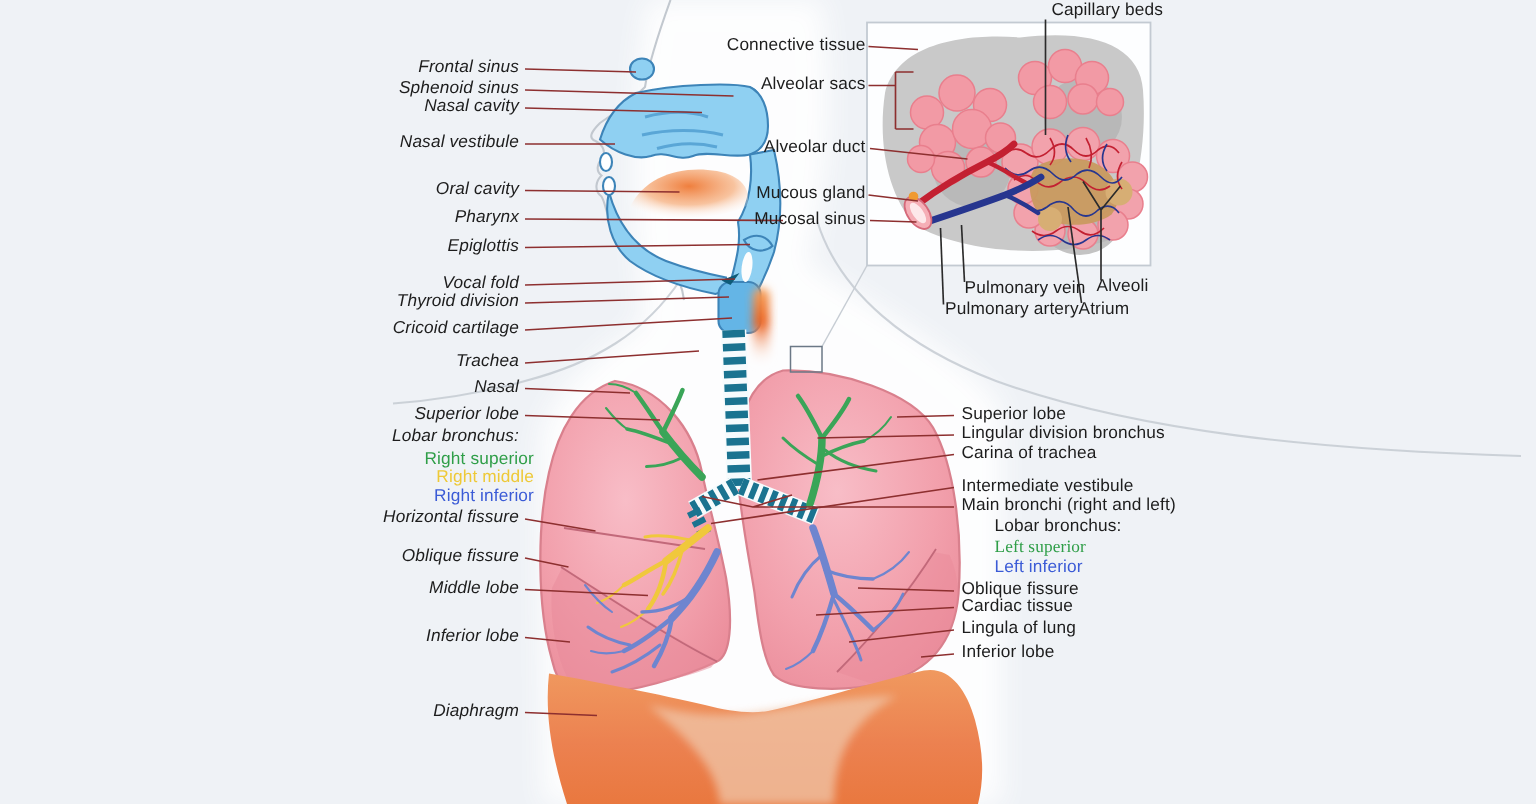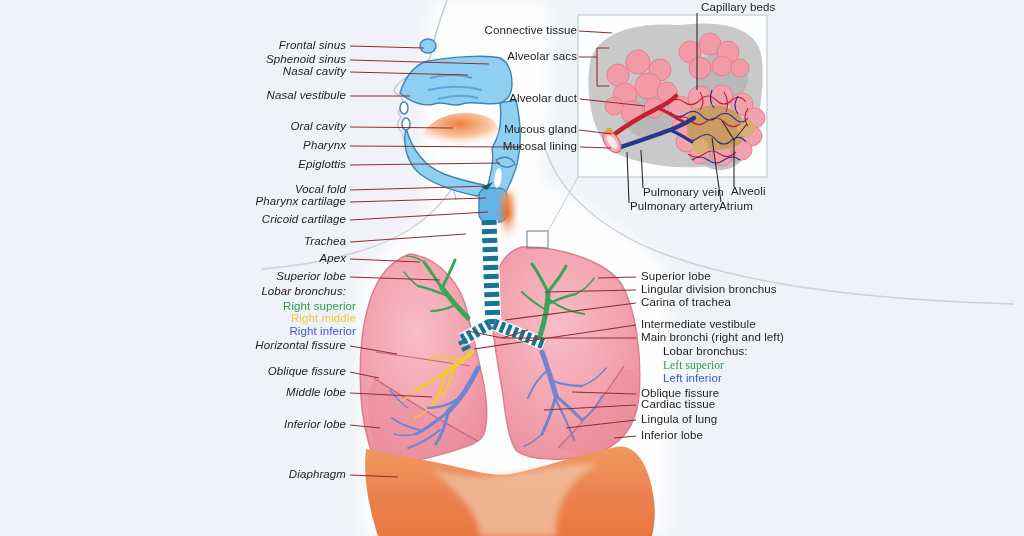--- a/index.html
+++ b/index.html
@@ -296,24 +296,24 @@
   </svg>
 
   <div class="lbl L" style="top:39px">Frontal sinus</div>
   <div class="lbl L" style="top:53px">Sphenoid sinus</div>
   <div class="lbl L" style="top:65px">Nasal cavity</div>
   <div class="lbl L" style="top:89px">Nasal vestibule</div>
   <div class="lbl L" style="top:120px">Oral cavity</div>
   <div class="lbl L" style="top:139px">Pharynx</div>
   <div class="lbl L" style="top:158px">Epiglottis</div>
   <div class="lbl L" style="top:183px">Vocal fold</div>
-  <div class="lbl L" style="top:195px">Pharynx cartilage</div>
+  <div class="lbl L" style="top:195px">Thyroid division</div>
   <div class="lbl L" style="top:213px">Cricoid cartilage</div>
   <div class="lbl L" style="top:235px">Trachea</div>
-  <div class="lbl L" style="top:252px">Apex</div>
+  <div class="lbl L" style="top:252px">Nasal</div>
   <div class="lbl L" style="top:270px">Superior lobe</div>
   <div class="lbl L" style="top:285px">Lobar bronchus:</div>
   <div class="lbl Ls" style="top: 300px; color: rgb(47, 158, 72);">Right superior</div>
   <div class="lbl Ls" style="top: 312px; color: rgb(238, 201, 55);">Right middle</div>
   <div class="lbl Ls" style="top: 325px; color: rgb(59, 91, 214);">Right inferior</div>
   <div class="lbl L" style="top:339px">Horizontal fissure</div>
   <div class="lbl L" style="top:365px">Oblique fissure</div>
   <div class="lbl L" style="top:386px">Middle lobe</div>
   <div class="lbl L" style="top:418px">Inferior lobe</div>
   <div class="lbl L" style="top:468px">Diaphragm</div>
@@ -328,20 +328,20 @@
   <div class="lbl Rs" style="top: 372px; color: rgb(59, 91, 214);">Left inferior</div>
   <div class="lbl R" style="top:387px">Oblique fissure</div>
   <div class="lbl R" style="top:398px">Cardiac tissue</div>
   <div class="lbl R" style="top:413px">Lingula of lung</div>
   <div class="lbl R" style="top:429px">Inferior lobe</div>
 
   <div class="lbl I" style="top:24px">Connective tissue</div>
   <div class="lbl I" style="top:50px">Alveolar sacs</div>
   <div class="lbl I" style="top:92px">Alveolar duct</div>
   <div class="lbl I" style="top:123px">Mucous gland</div>
-  <div class="lbl I" style="top:140px">Mucosal lining</div>
+  <div class="lbl I" style="top:140px">Mucosal sinus</div>
   <div class="lbl abs" style="left:701px;top:1px">Capillary beds</div>
   <div class="lbl abs" style="left:643px;top:186px">Pulmonary vein</div>
   <div class="lbl abs" style="left:630px;top:200px">Pulmonary artery</div>
   <div class="lbl abs" style="left:731px;top:185px">Alveoli</div>
   <div class="lbl abs" style="left:719px;top:200px">Atrium</div>
 
 </div>
 
 </body></html>

